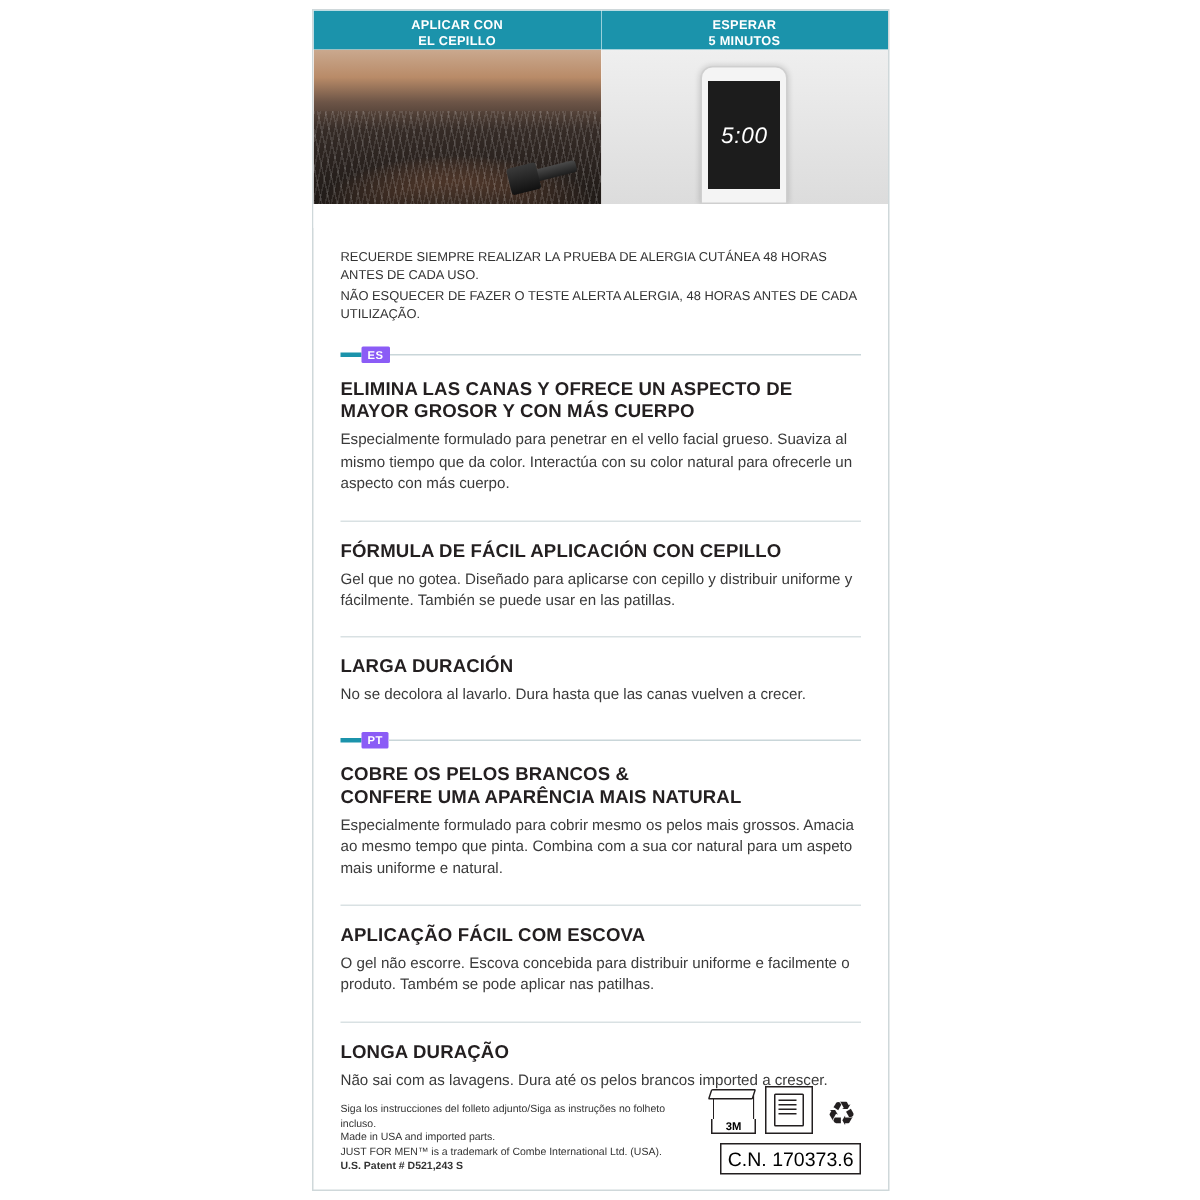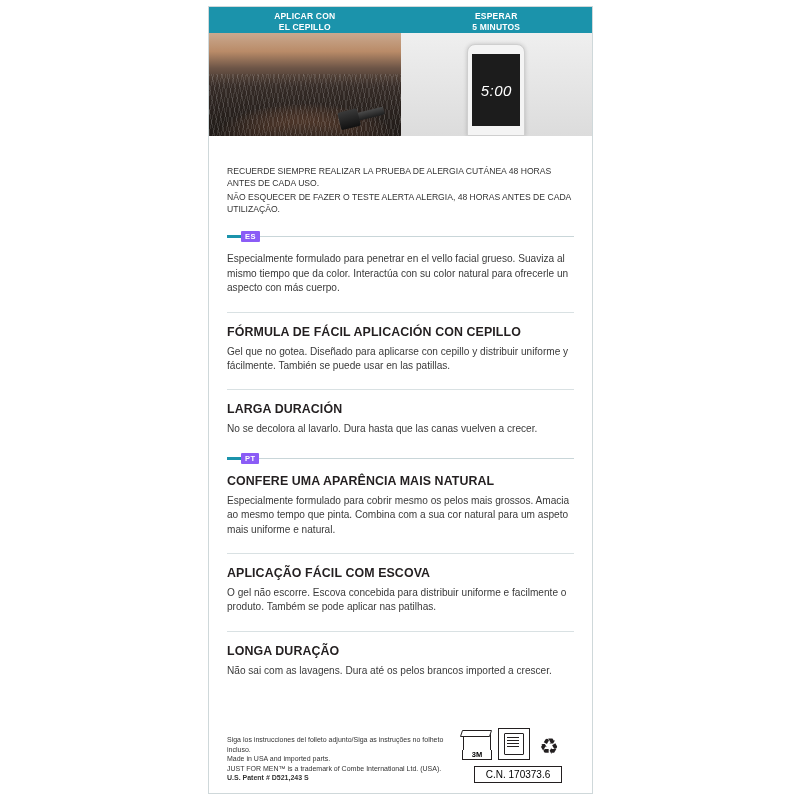--- a/index.html
+++ b/index.html
@@ -173,21 +173,21 @@
 
   
   .footer{
     position:absolute;left:0;right:0;bottom:0;
     padding:0 18px 10px 18px;
   }
   .footer-text{
     font-size:7px;line-height:9.6px;color:#333;width:235px;
   }
   .footer-text .bold{font-weight:700;}
-  .footer-row{display:flex;align-items:flex-end;justify-content:flex-start;}
+  .footer-row{display:flex;align-items:flex-end;justify-content:space-between;}
   .marks{
     display:flex;align-items:flex-end;gap:6px;margin-bottom:2px;
   }
   .pao{
     width:30px;text-align:center;
   }
   .pao .jar{
     width:26px;height:16px;margin:0 auto;
     border:1.2px solid #231f20;border-bottom:none;
     border-radius:2px 2px 0 0;position:relative;
@@ -215,21 +215,21 @@
     content:"";position:absolute;left:3px;top:4px;width:12px;height:1px;
     box-shadow:0 3px 0 #231f20,0 6px 0 #231f20,0 9px 0 #231f20;
     background:#231f20;
   }
   .recycle{
     width:26px;height:26px;display:flex;align-items:center;justify-content:center;
     font-size:22px;line-height:22px;color:#231f20;
   }
   .cn-box{
     border:1px solid #231f20;
-    font-size:10px;
+    font-size:13px;
     padding:2px 4px;
     margin-top:4px;
     text-align:center;
     min-width:78px;
   }
   .right-col{display:flex;flex-direction:column;align-items:flex-end;}
 </style>
 </head>
 <body>
 
@@ -280,20 +280,24 @@
       <p>NÃO ESQUECER DE FAZER O TESTE ALERTA ALERGIA, 48 HORAS ANTES DE CADA UTILIZAÇÃO.</p>
     </div>
 
     <div class="lang-rule">
       <span class="line"></span>
       <span class="lang-tag">ES</span>
       <span class="line-long"></span>
     </div>
 
     <div class="block">
+      <h3>
+        <span>ELIMINA LAS CANAS Y OFRECE UN ASPECTO DE</span>
+        <span class="l2">MAYOR GROSOR Y CON MÁS CUERPO</span>
+      </h3>
       <p>Especialmente formulado para penetrar en el vello facial grueso. Suaviza al mismo tiempo que da color. Interactúa con su color natural para ofrecerle un aspecto con más cuerpo.</p>
     </div>
     <div class="divider"></div>
 
     <div class="block">
       <h3>FÓRMULA DE FÁCIL APLICACIÓN CON CEPILLO</h3>
       <p>Gel que no gotea. Diseñado para aplicarse con cepillo y distribuir uniforme y fácilmente. También se puede usar en las patillas.</p>
     </div>
     <div class="divider"></div>
 
@@ -303,20 +307,21 @@
     </div>
 
     <div class="lang-rule">
       <span class="line"></span>
       <span class="lang-tag">PT</span>
       <span class="line-long"></span>
     </div>
 
     <div class="block">
       <h3>
+        <span>COBRE OS PELOS BRANCOS &amp;</span>
         <span class="l2">CONFERE UMA APARÊNCIA MAIS NATURAL</span>
       </h3>
       <p>Especialmente formulado para cobrir mesmo os pelos mais grossos. Amacia ao mesmo tempo que pinta. Combina com a sua cor natural para um aspeto mais uniforme e natural.</p>
     </div>
     <div class="divider"></div>
 
     <div class="block">
       <h3>APLICAÇÃO FÁCIL COM ESCOVA</h3>
       <p>O gel não escorre. Escova concebida para distribuir uniforme e facilmente o produto. Também se pode aplicar nas patilhas.</p>
     </div>

